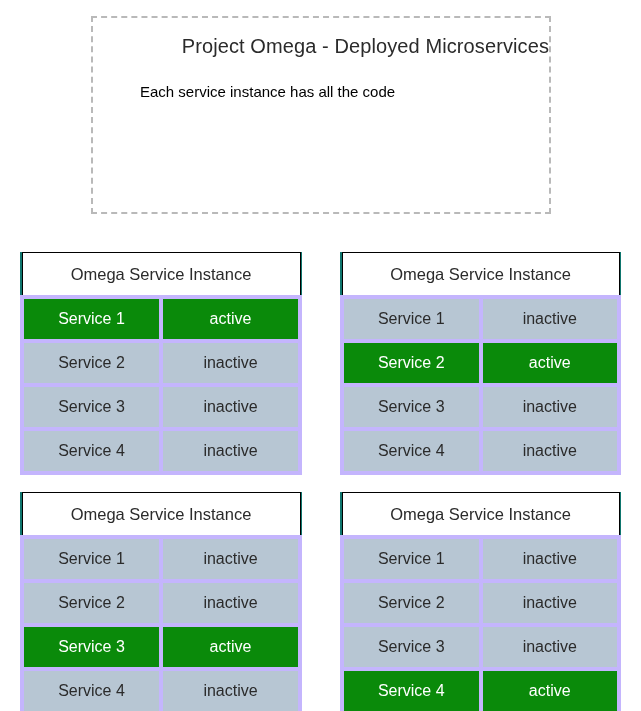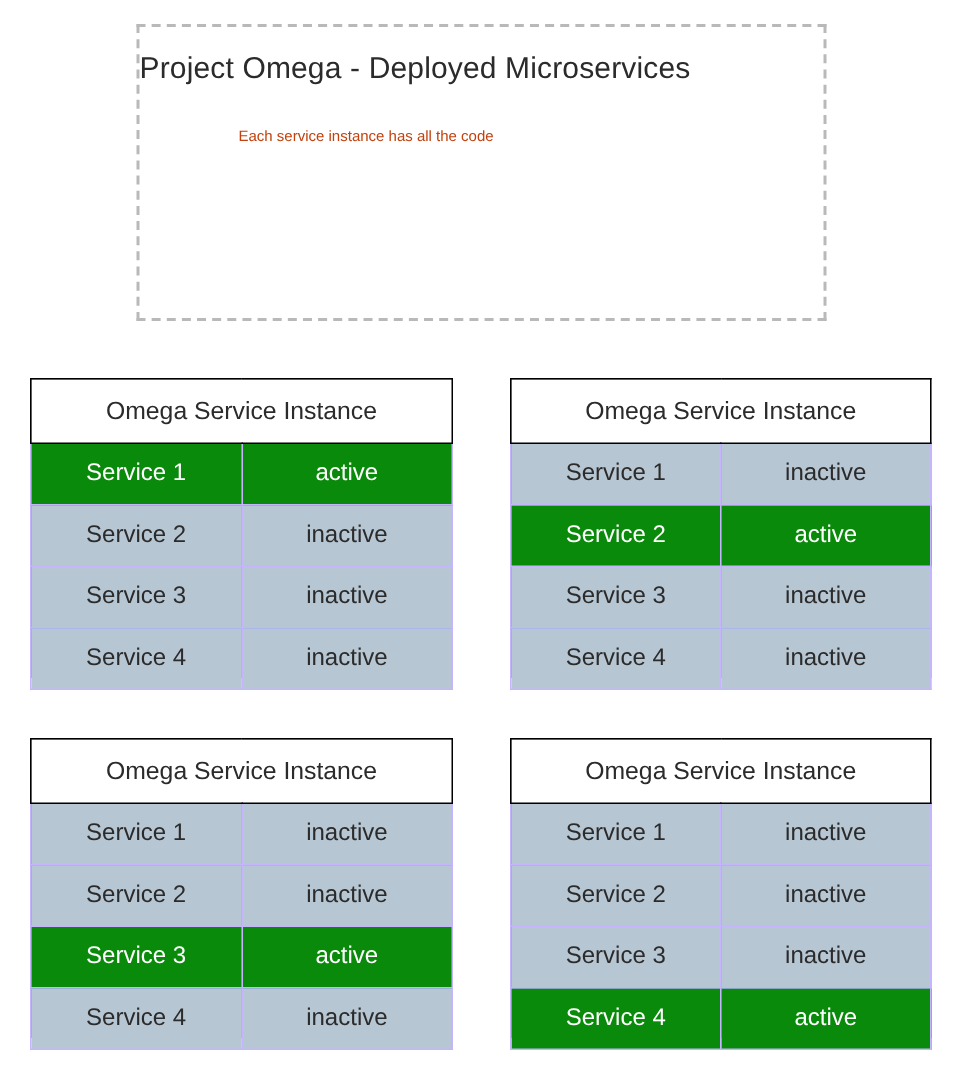--- a/index.html
+++ b/index.html
@@ -21,63 +21,63 @@
     position: absolute;
     left: 91px;
     top: 16px;
     width: 460px;
     height: 198px;
     box-sizing: border-box;
     border: 2px dashed #b9b9b9;
     background: #ffffff;
   }
   #info-title {
-    text-align: left;
+    text-align: right;
     font-size: 20px;
     line-height: 24px;
     color: #2b2b2b;
     margin-top: 16px;
     letter-spacing: 0.1px;
   }
   .info-para {
-    margin-left: 66px;
+    margin-left: 47px;
     margin-right: 14px;
-    font-size: 10px;
+    font-size: 15px;
     line-height: 19.5px;
-    color: #c2410c;
+    color: #000000;
   }
   #para-1 { margin-top: 24px; }
   #para-2 { margin-top: 19px; }
   .info-line { white-space: nowrap; }
 
   
   .svc-table {
     position: absolute;
     box-sizing: border-box;
     border-collapse: collapse;
-    background: #3b82f6;
+    background: #0f766e;
   }
   .svc-table table {
     border-collapse: collapse;
     width: 100%;
     height: 100%;
     table-layout: fixed;
   }
   .svc-header-cell {
     border: 1.6px solid #000000;
     background: #ffffff;
     text-align: center;
     vertical-align: middle;
     font-size: 16.5px;
     color: #2b2b2b;
     height: 40px;
     font-weight: normal;
   }
   .svc-cell {
-    border: 1px solid #c4b5fd;
+    border: 4px solid #c4b5fd;
     text-align: center;
     vertical-align: middle;
     font-size: 16px;
     height: 40px;
     padding: 0;
   }
   .svc-row-inactive .svc-cell {
     background: #b7c6d3;
     color: #2b2b2b;
   }

